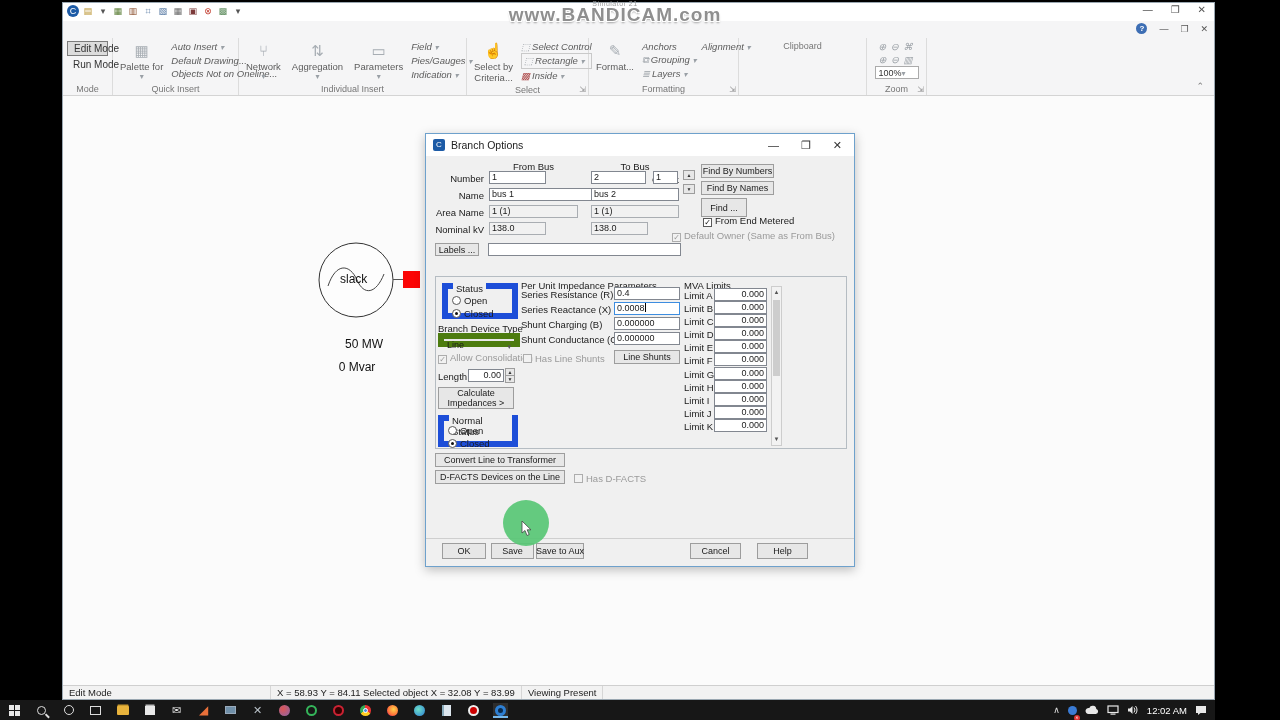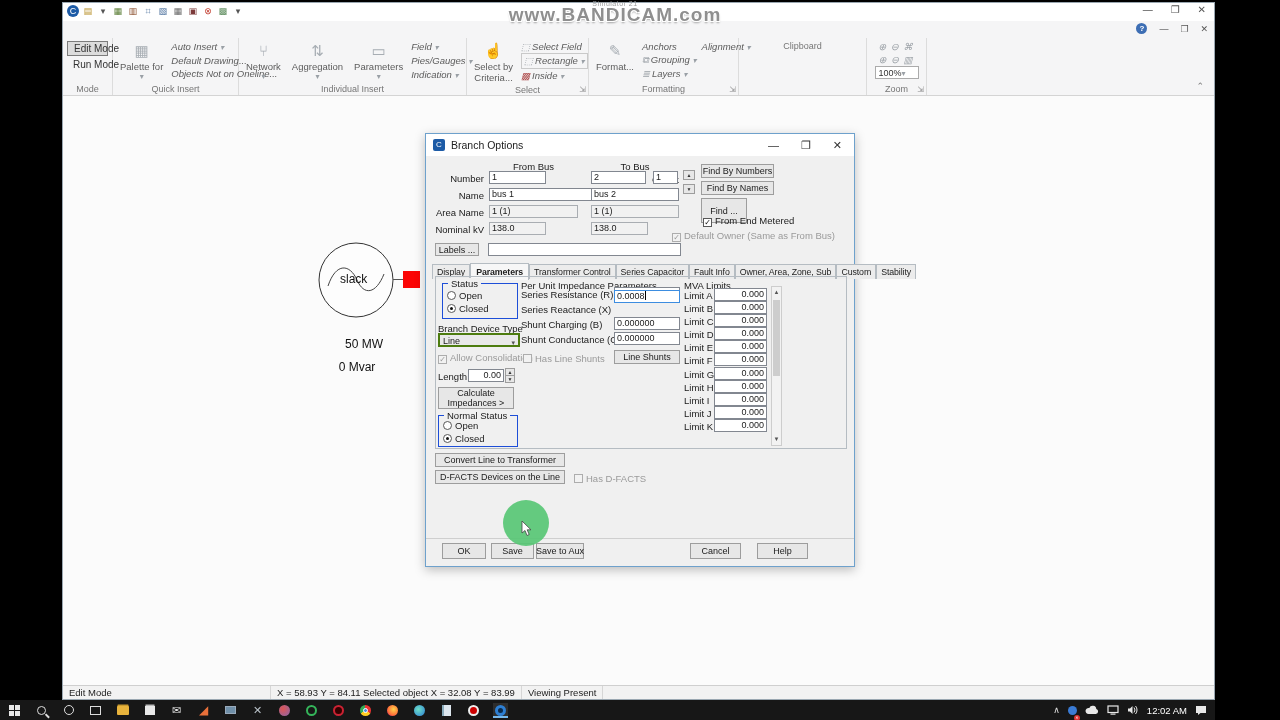--- a/index.html
+++ b/index.html
@@ -93,29 +93,29 @@
     white-space:nowrap; }
   .spinbtn { position:absolute; width:12px; height:10px; background:#e7e7e7; border:1px solid #9d9d9d;
     font-size:5px; color:#333; text-align:center; line-height:9px; }
   .chk { display:inline-block; width:9px; height:9px; border:1px solid #585858; background:#fff;
     font-size:8px; line-height:8px; text-align:center; color:#111; vertical-align:-1px; margin-right:3px; }
   .chk.dis { border-color:#adadad; background:#f2f2f2; color:#999; }
   .radio { display:inline-block; width:9px; height:9px; border:1px solid #585858; border-radius:50%;
     background:#fff; vertical-align:-1px; margin-right:3px; position:relative; }
   .radio.on::after { content:""; position:absolute; left:2px; top:2px; width:3px; height:3px;
     border-radius:50%; background:#111; }
-  .groupbox { position:absolute; border:1px solid #1d4ed8; }
+  .groupbox { position:absolute; border:6px solid #1d4ed8; }
   .groupbox .legend { position:absolute; top:-6px; left:5px; background:#f0f0f0; padding:0 3px;
     font-size:9.5px; }
   .dtabs { position:absolute; left:6px; top:128px; display:flex; align-items:flex-end; }
   .dtab { font-size:8.8px; color:#222; border:1px solid #b5bcc2; border-bottom:none;
     padding:2px 4px; background:#ececec; white-space:nowrap; letter-spacing:-0.1px; }
   .dtab.active { background:#f7f7f7; font-weight:bold; padding:3px 5px; position:relative; top:1px; }
   .tabbox { position:absolute; left:9px; top:142px; width:412px; height:173px; border:1px solid #b5bcc2; }
-  .combo { position:absolute; background:#e9e9e9; border:2px solid #4d7c0f; height:14px;
+  .combo { position:absolute; background:#e9e9e9; border:6px solid #4d7c0f; height:14px;
     font-size:9px; line-height:12px; padding:0 3px; }
   .combo .dd2 { position:absolute; right:3px; top:2px; color:#555; font-size:7px; }
   .sbar { position:absolute; width:11px; background:#f2f2f2; border:1px solid #cdcdcd; }
   .sbar .up,.sbar .dn { position:absolute; left:0; width:100%; height:11px; font-size:6px;
     color:#555; text-align:center; line-height:11px; }
   .sbar .dn { bottom:0; }
   .sbar .thumb { position:absolute; left:1px; width:7px; background:#cdcdcd; }
   .sep { position:absolute; left:0; width:100%; border-top:1px solid #cfcfcf; }
 
   
@@ -225,21 +225,21 @@
     </div>
 
     <div class="rgroup" style="width:122px;position:relative">
       <div class="rbody">
         <div class="bigbtn">
           <span class="bigico">☝</span>
           <span>Select by</span>
             <span>Criteria...</span>
         </div>
         <div>
-          <div class="rsmall"><span class="ic">⬚</span><span>Select Field</span></div>
+          <div class="rsmall"><span class="ic">⬚</span><span>Select Control</span></div>
           <div class="rsmall" style="border:1px solid #c9c9c9;padding:0 2px"><span class="ic">⬚</span><span>Rectangle</span> <span class="dd">▾</span></div>
           <div class="rsmall"><span class="ic" style="color:#b05050">▩</span><span>Inside</span> <span class="dd">▾</span></div>
         </div>
       </div>
       <div class="rlabel">Select</div>
       <span class="launcher">⇲</span>
     </div>
 
     <div class="rgroup" style="width:150px;position:relative">
       <div class="rbody">
@@ -341,37 +341,27 @@
   <div class="dlbl r" style="left:2px;top:73px;width:56px">Area Name</div>
   <div class="fld ro" style="left:63px;top:71px;width:89px">1 (1)</div>
   <div class="fld ro" style="left:165px;top:71px;width:88px">1 (1)</div>
 
   <div class="dlbl r" style="left:2px;top:90px;width:56px">Nominal kV</div>
   <div class="fld ro" style="left:63px;top:88px;width:57px">138.0</div>
   <div class="fld ro" style="left:165px;top:88px;width:57px">138.0</div>
 
   <div class="btn" style="left:275px;top:30px;width:73px;height:14px">Find By Numbers</div>
   <div class="btn" style="left:275px;top:47px;width:73px;height:14px">Find By Names</div>
-  <div class="btn" style="left:275px;top:64px;width:46px;height:25px">Find ...</div>
+  <div class="btn" style="left:275px;top:64px;width:46px;height:19px">Find ...</div>
   <div class="dlbl" style="left:277px;top:81px"><span class="chk">✓</span><span>From End Metered</span></div>
   <div class="dlbl dis" style="left:246px;top:96px"><span class="chk dis">✓</span><span>Default Owner (Same as From Bus)</span></div>
 
   <div class="btn" style="left:9px;top:109px;width:44px;height:13px">Labels ...</div>
   <div class="fld" style="left:62px;top:109px;width:193px"></div>
 
-  <div class="dtabs">
-    <span class="dtab">Display</span>
-    <span class="dtab active">Parameters</span>
-    <span class="dtab">Transformer Control</span>
-    <span class="dtab">Series Capacitor</span>
-    <span class="dtab">Fault Info</span>
-    <span class="dtab">Owner, Area, Zone, Sub</span>
-    <span class="dtab">Custom</span>
-    <span class="dtab">Stability</span>
-  </div>
   <div class="tabbox"></div>
 
   <div class="groupbox" style="left:16px;top:149px;width:76px;height:36px">
     <span class="legend">Status</span>
     <div class="dlbl" style="left:4px;top:6px"><span class="radio"></span><span>Open</span></div>
     <div class="dlbl" style="left:4px;top:19px"><span class="radio on"></span><span>Closed</span></div>
   </div>
   <div class="dlbl" style="left:12px;top:189px">Branch Device Type</div>
   <div class="combo" style="left:12px;top:199px;width:82px">
     <span>Line</span><span class="dd2">▾</span>
@@ -388,21 +378,21 @@
   <div class="groupbox" style="left:12px;top:281px;width:80px;height:32px">
     <span class="legend">Normal Status</span>
     <div class="dlbl" style="left:4px;top:4px"><span class="radio"></span><span>Open</span></div>
     <div class="dlbl" style="left:4px;top:17px"><span class="radio on"></span><span>Closed</span></div>
   </div>
 
   <div class="dlbl" style="left:95px;top:146px">Per Unit Impedance Parameters</div>
   <div class="dlbl" style="left:95px;top:155px">Series Resistance (R)</div>
   <div class="fld" style="left:188px;top:153px;width:66px">0.4</div>
   <div class="dlbl" style="left:95px;top:170px">Series Reactance (X)</div>
-  <div class="fld focus" style="left:188px;top:156px;width:66px"><span>0.0008</span><span class="caret"></span></div>
+  <div class="fld focus" style="left:188px;top:168px;width:66px"><span>0.0008</span><span class="caret"></span></div>
   <div class="dlbl" style="left:95px;top:185px">Shunt Charging (B)</div>
   <div class="fld" style="left:188px;top:183px;width:66px">0.000000</div>
   <div class="dlbl" style="left:95px;top:200px">Shunt Conductance (G)</div>
   <div class="fld" style="left:188px;top:198px;width:66px">0.000000</div>
   <div class="dlbl dis" style="left:97px;top:219px"><span class="chk dis"></span><span>Has Line Shunts</span></div>
   <div class="btn" style="left:188px;top:216px;width:66px;height:14px">Line Shunts</div>
 
   <div class="dlbl" style="left:258px;top:146px">MVA Limits</div>
   <div class="dlbl" style="left:258px;top:156px">Limit A</div>
   <div class="fld num" style="left:288px;top:154px;width:53px">0.000</div>

